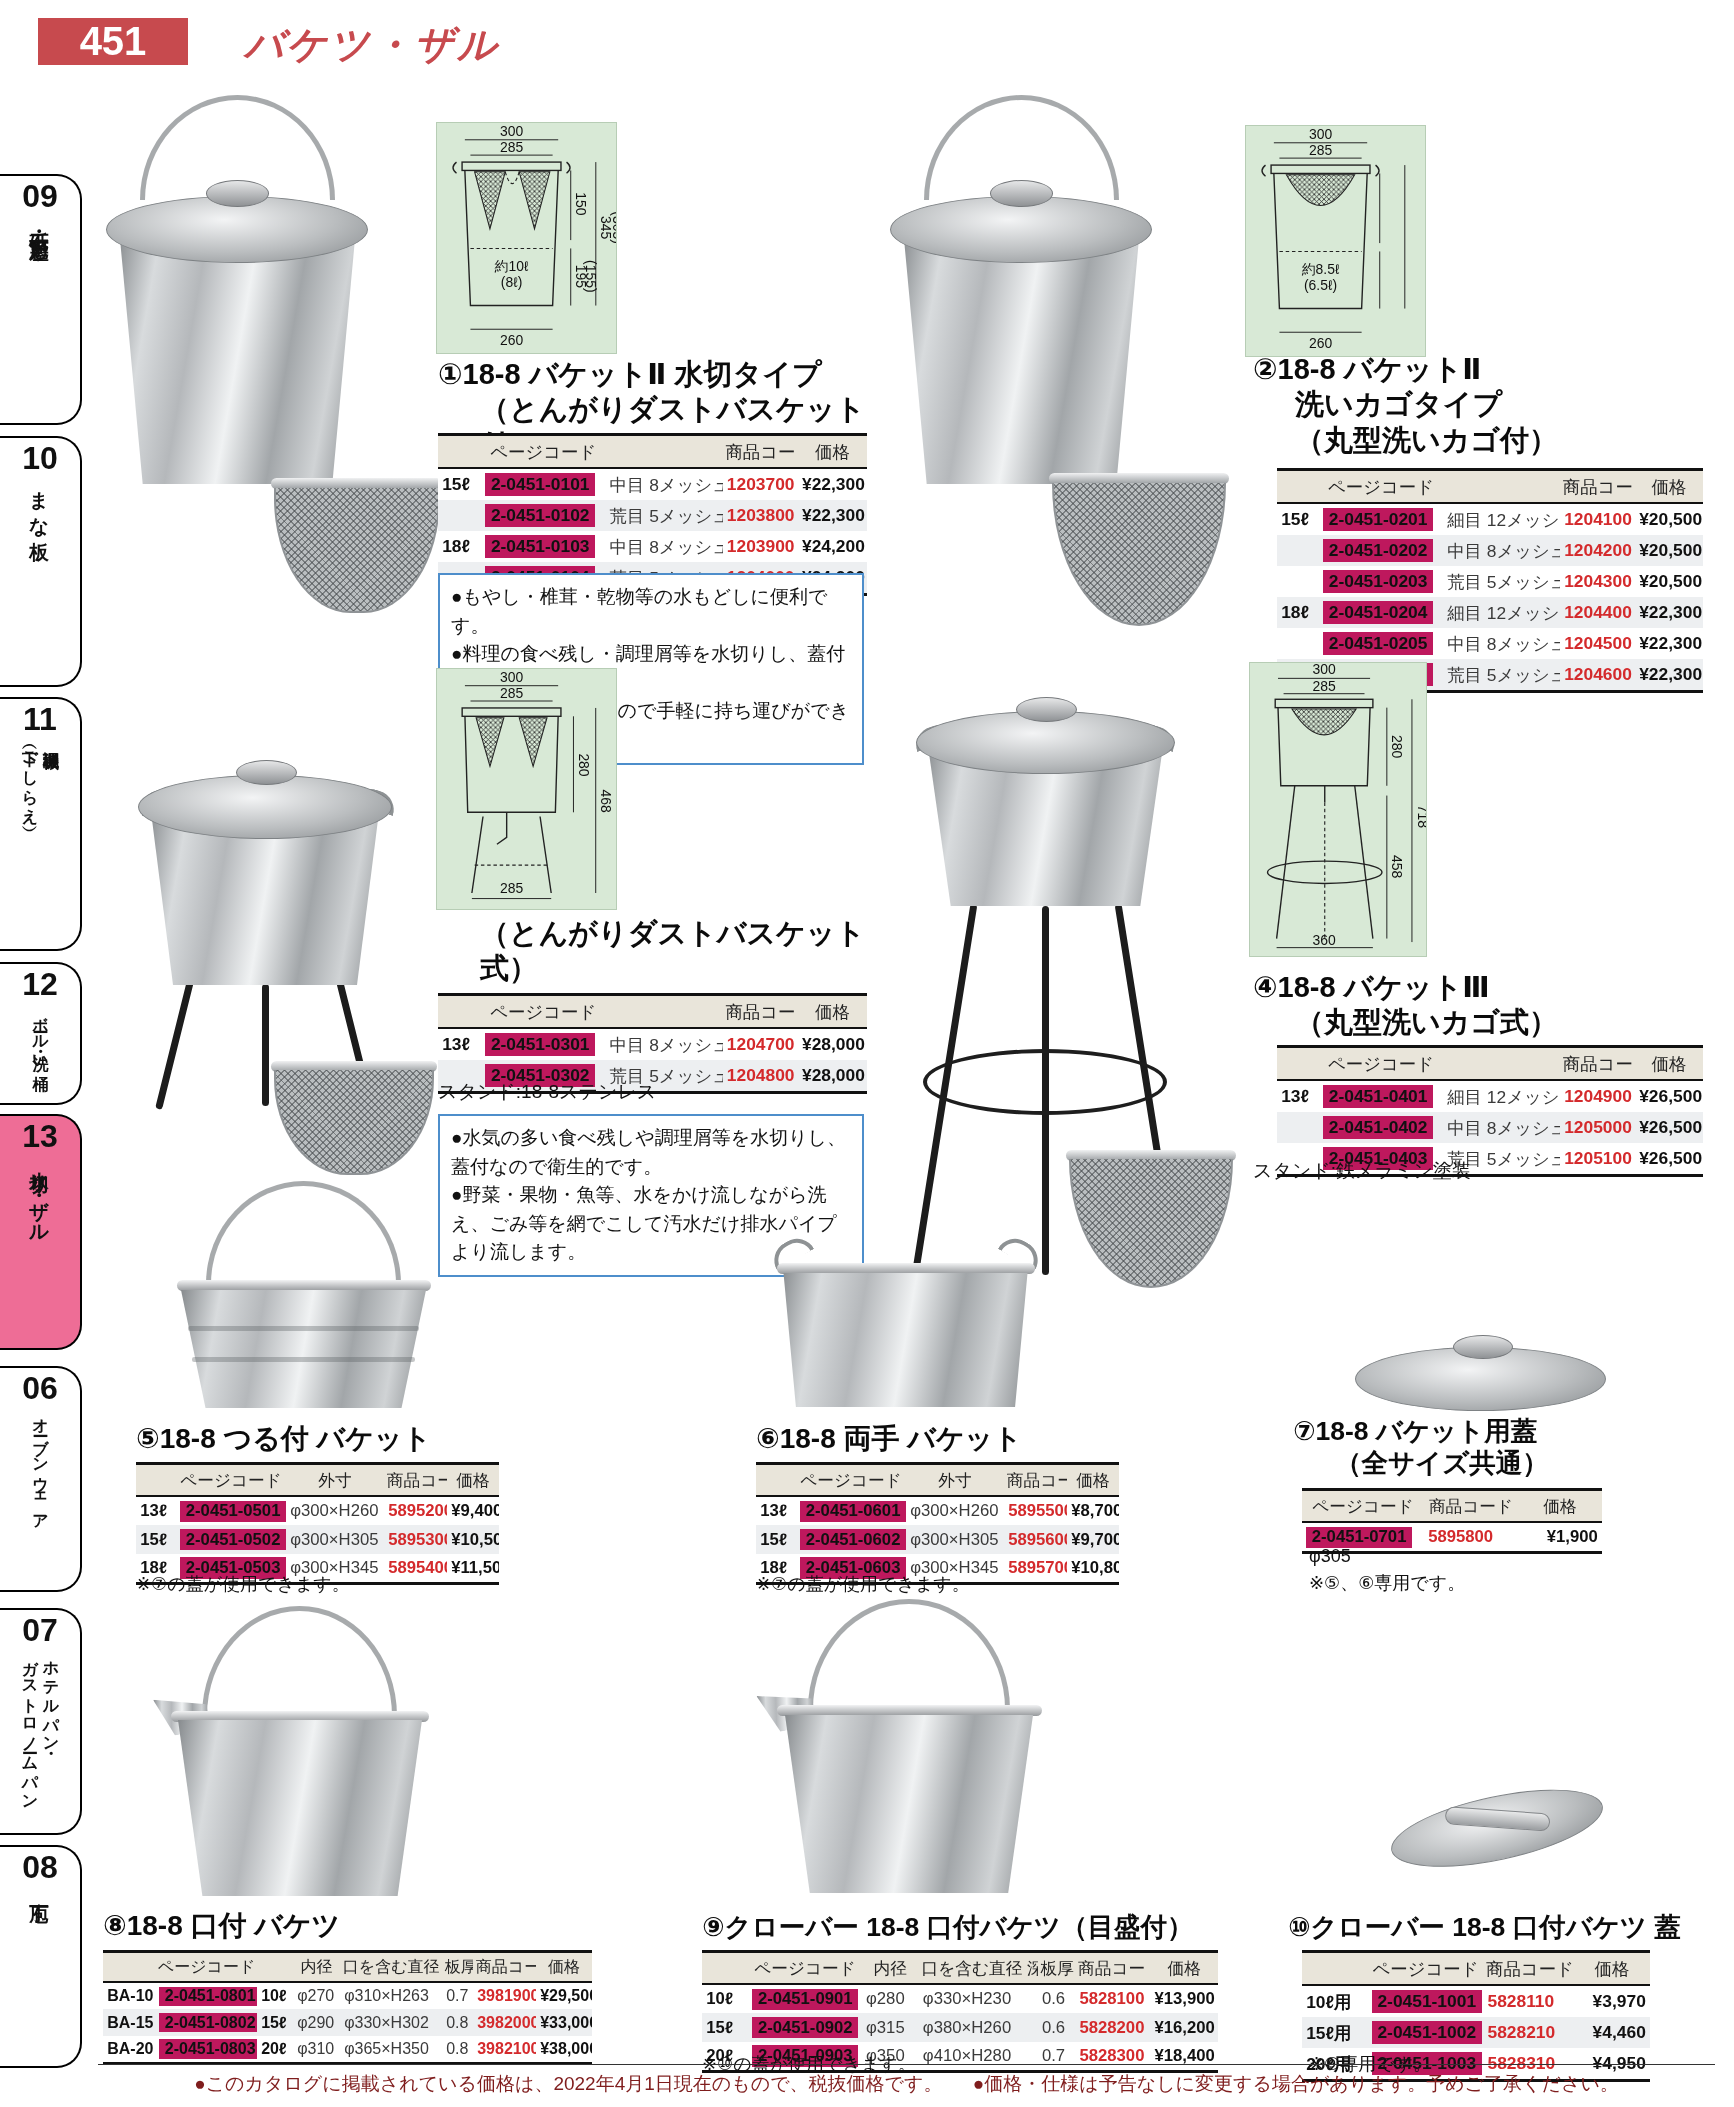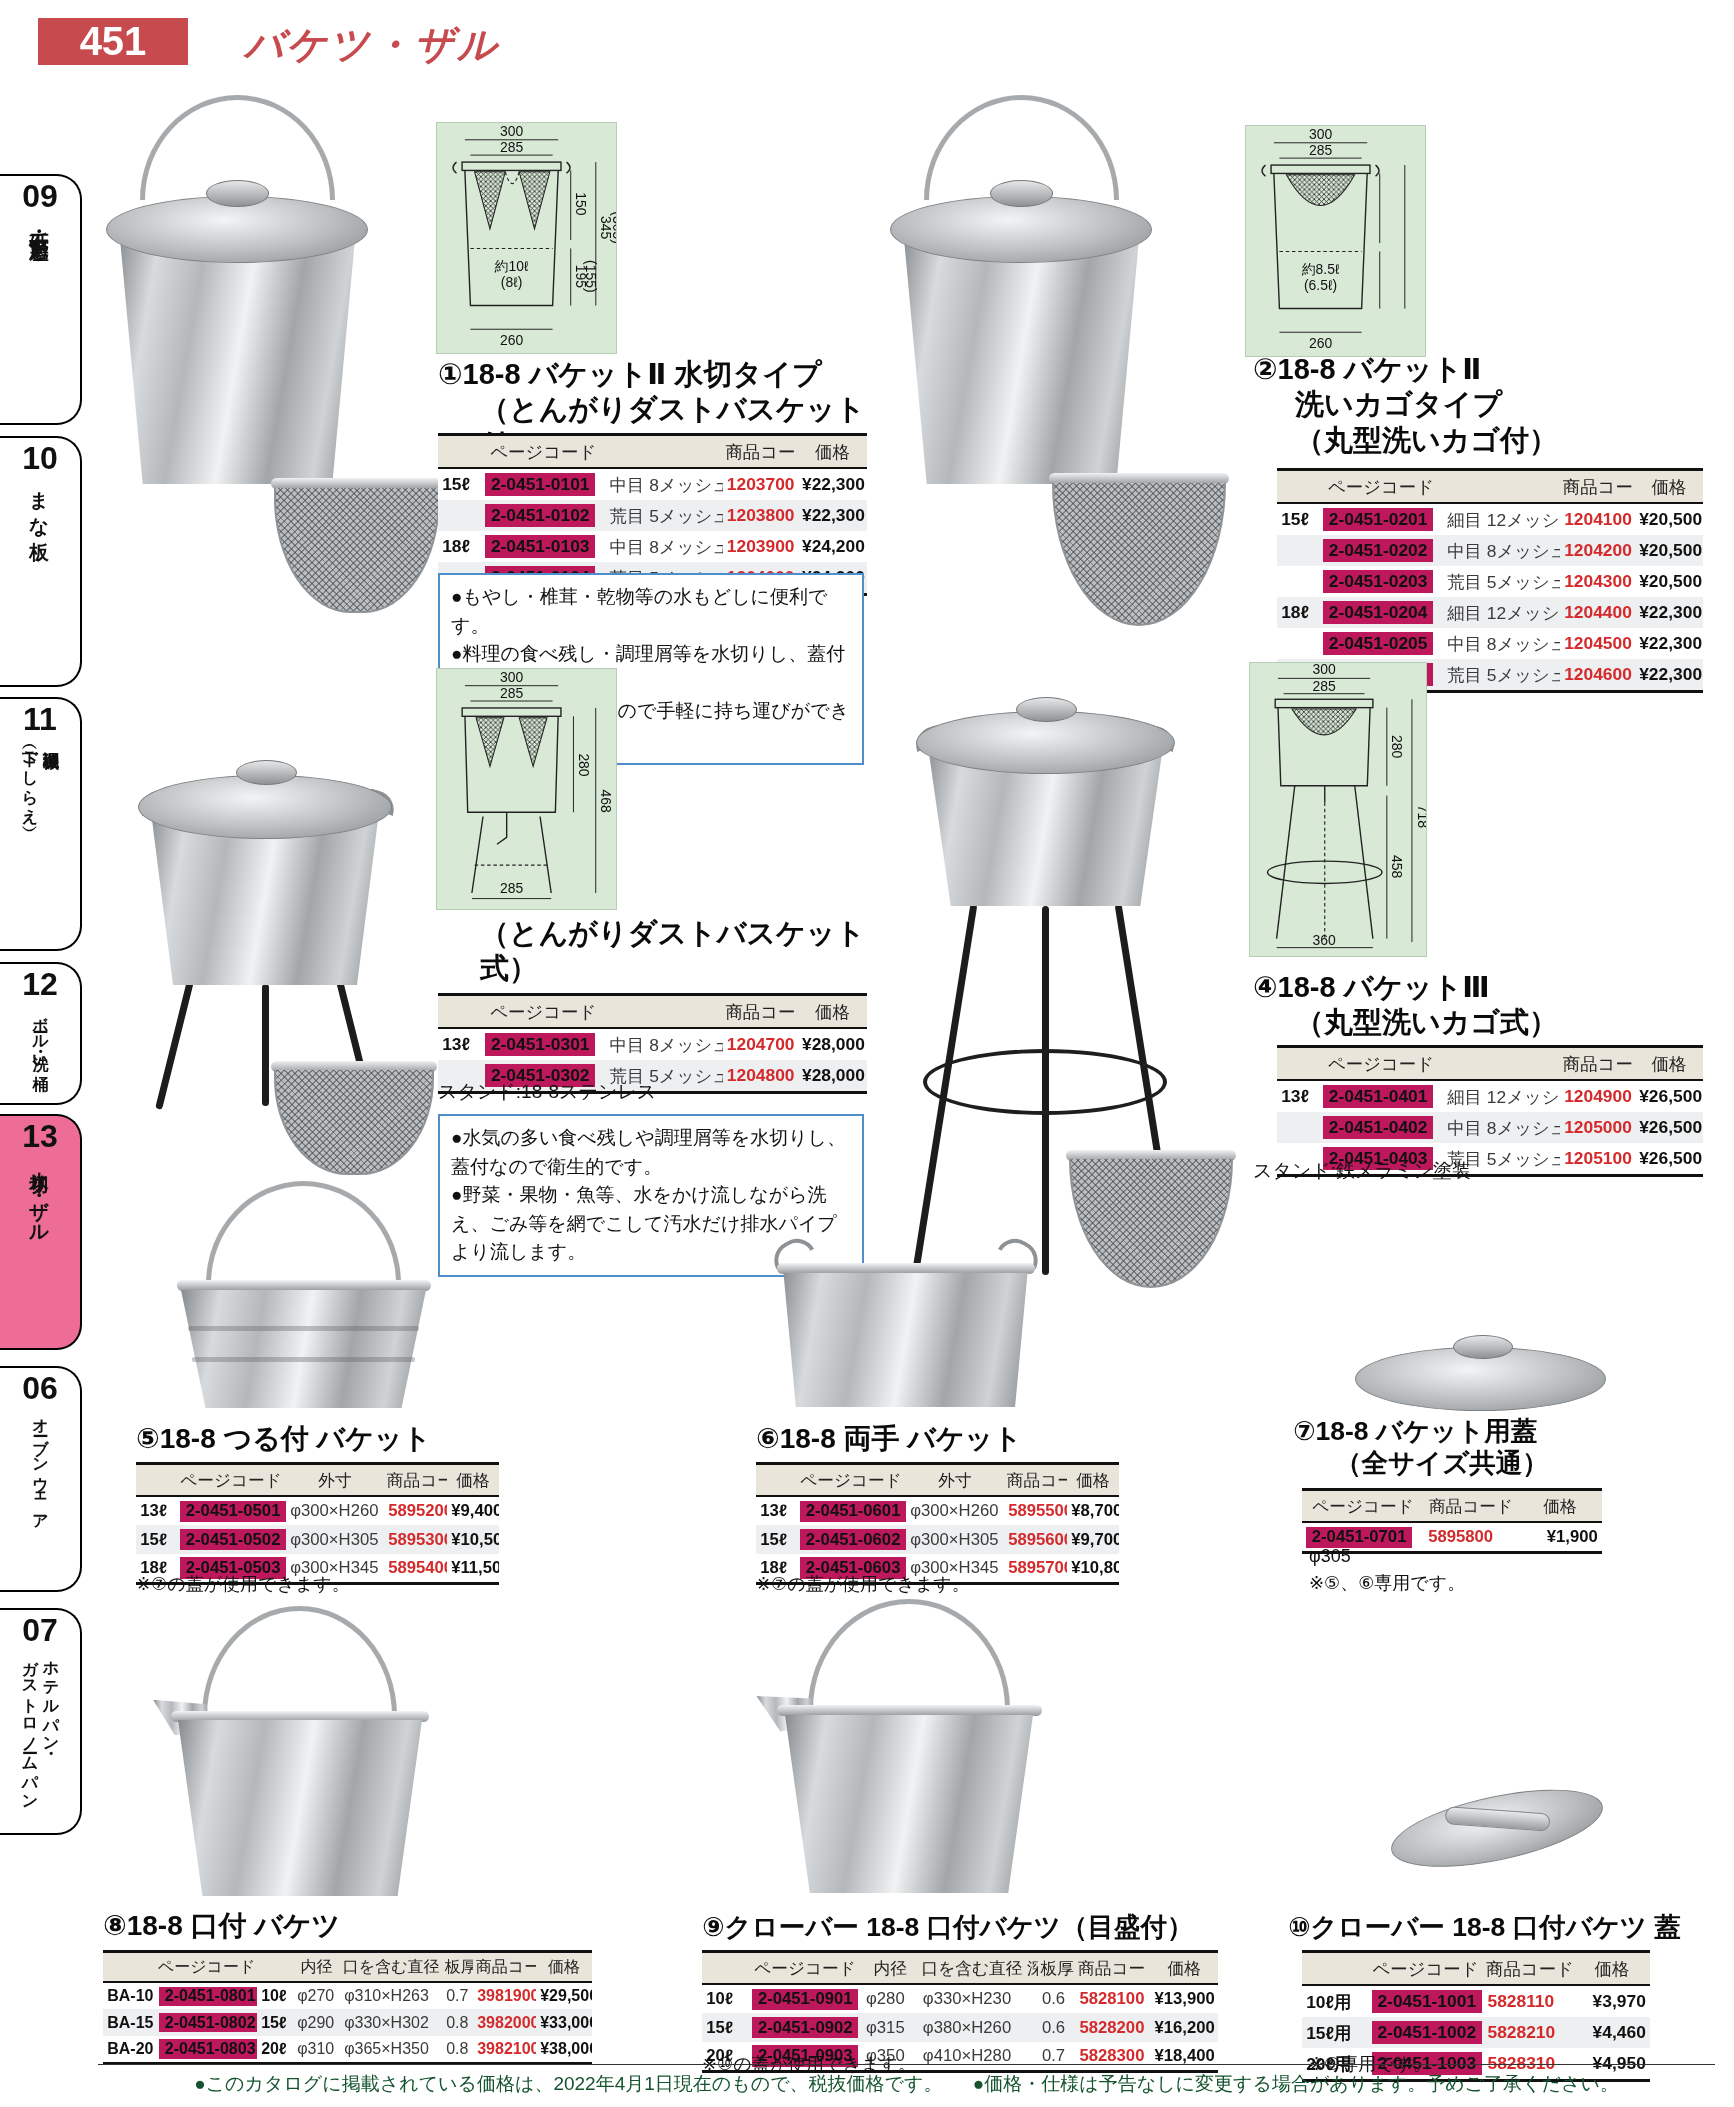--- a/index.html
+++ b/index.html
@@ -74,21 +74,21 @@
      border:2.1px solid #8f9396;border-top:none;border-radius:0 0 46% 46%/0 0 92% 92%;}
   .mesh-bowl.round{border-radius:0 0 50% 50%/0 0 100% 100%;}
   .legline{background:#1c1c1c;border-radius:3.5px;width:7px;}
   .ringline{border:4.9px solid #1e1e1e;border-radius:50%;background:transparent;}
   .rib{background:rgba(90,94,97,.35);border-radius:2.1px;height:4.9px;}
   .spout{clip-path:polygon(0 0,100% 35%,100% 100%,30% 100%);}
   .handlebar{background:linear-gradient(#e8e9ea,#9b9ea1);border-radius:9px;border:1.4px solid #84878a;}
 
   
   .footline{position:absolute;left:98px;top:2064px;width:1617px;border-top:1.4px solid #333;}
-  .foottext{position:absolute;left:98px;top:2071px;width:1617px;text-align:center;font-size:19px;color:#14532d;}
+  .foottext{position:absolute;left:98px;top:2071px;width:1617px;text-align:center;font-size:19px;color:#7f1d1d;}
   .foottext span{margin:0 12.5px;}
 </style>
 </head>
 <body>
 
 <div class="page">
 
   <svg width="0" height="0" style="position:absolute">
     <defs>
       <pattern id="hatch" patternUnits="userSpaceOnUse" width="7" height="7">
@@ -136,20 +136,26 @@
     <div class="vwrap">
         <span class="vlabel small">オーブンウェア</span>
       </div>
   </div>
   <div class="side-item" style="top:1608px;height:227px;">
     <div class="num">07</div>
     <div class="vwrap">
       <span class="vlabel small">ホテルパン・</span>
       <span class="vlabel small">ガストロノームパン</span>
     </div>
+  </div>
+  <div class="side-item" style="top:1845px;height:223px;">
+    <div class="num">08</div>
+    <div class="vwrap">
+        <span class="vlabel">庖丁</span>
+      </div>
   </div>
 
   <div class="photo" style="left:98px;top:91px;width:348px;height:544px;">
     <div class="bail" style="left:42px;top:4.2px;width:195px;height:105px;"></div>
     <div class="bucket-body metal" style="left:21px;top:137px;width:237px;height:256px;"></div>
     <div class="lid" style="left:8.4px;top:105px;width:262px;height:67px;"></div>
     <div class="knob" style="left:108px;top:89px;width:63px;height:26.5px;"></div>
     <div class="mesh-rim" style="left:173px;top:387px;width:171px;height:11px;"></div>
     <div class="mesh-bowl" style="left:176px;top:397px;width:166px;height:125px;"></div>
   </div>

